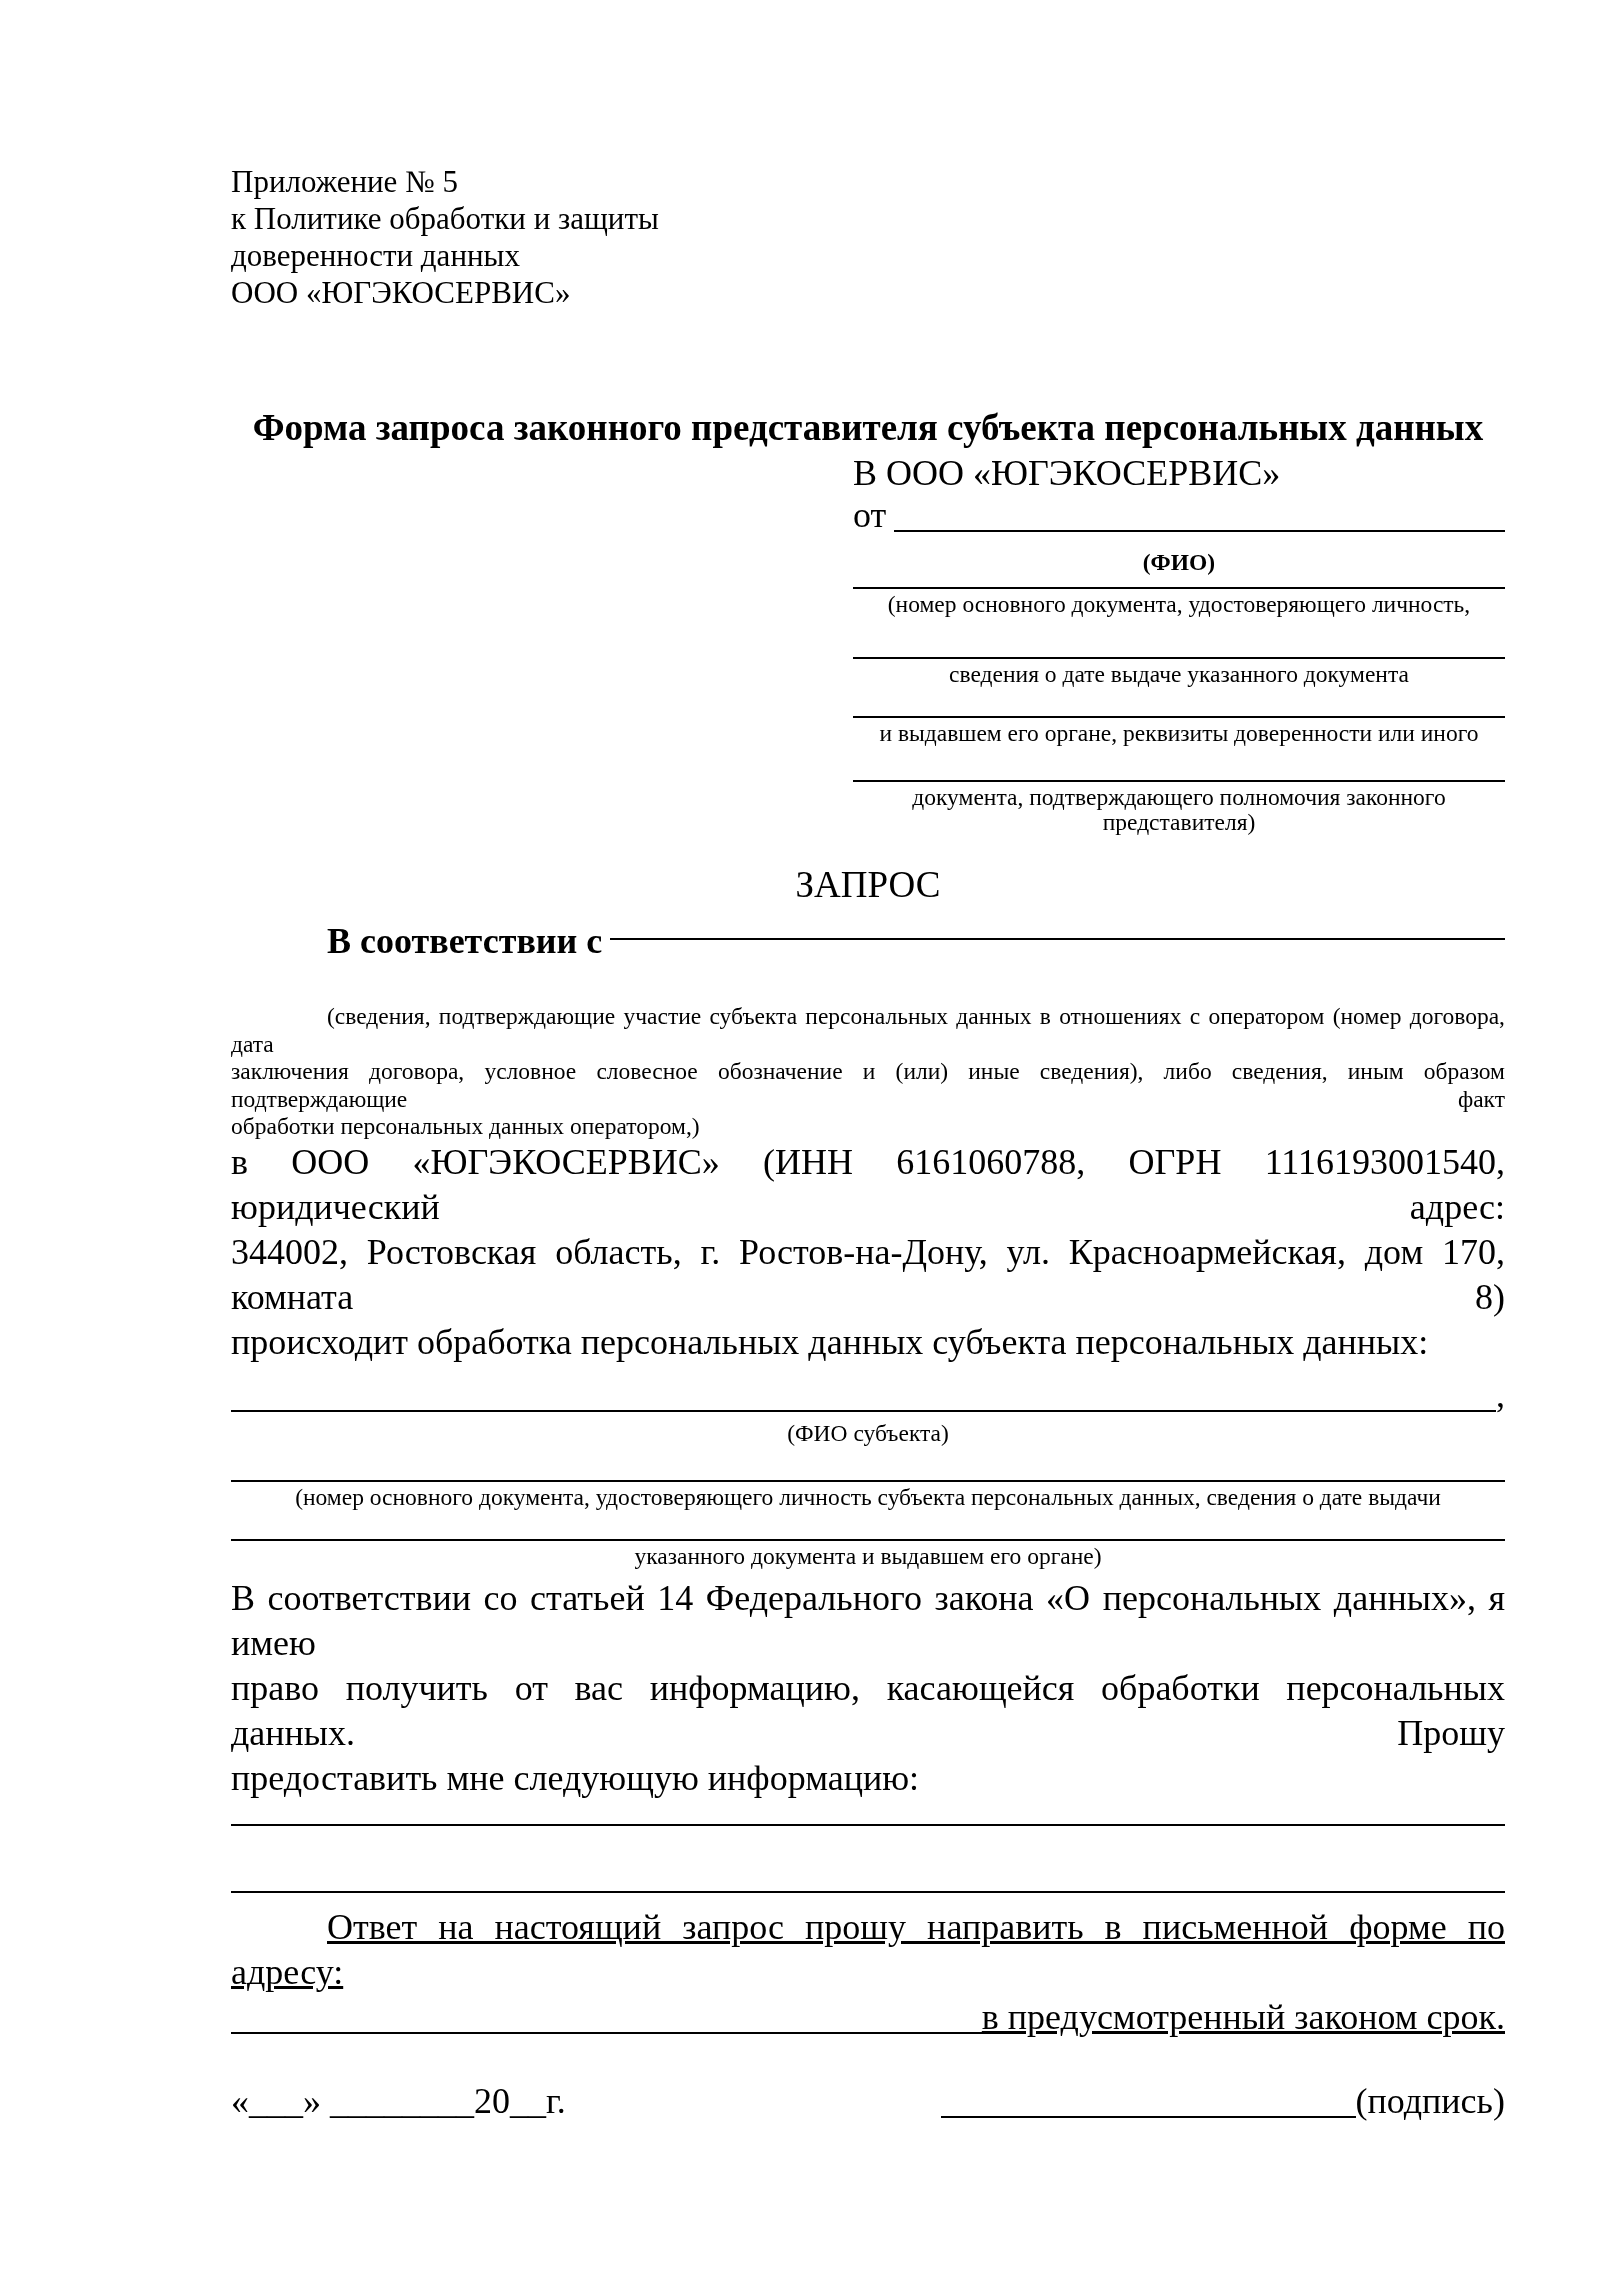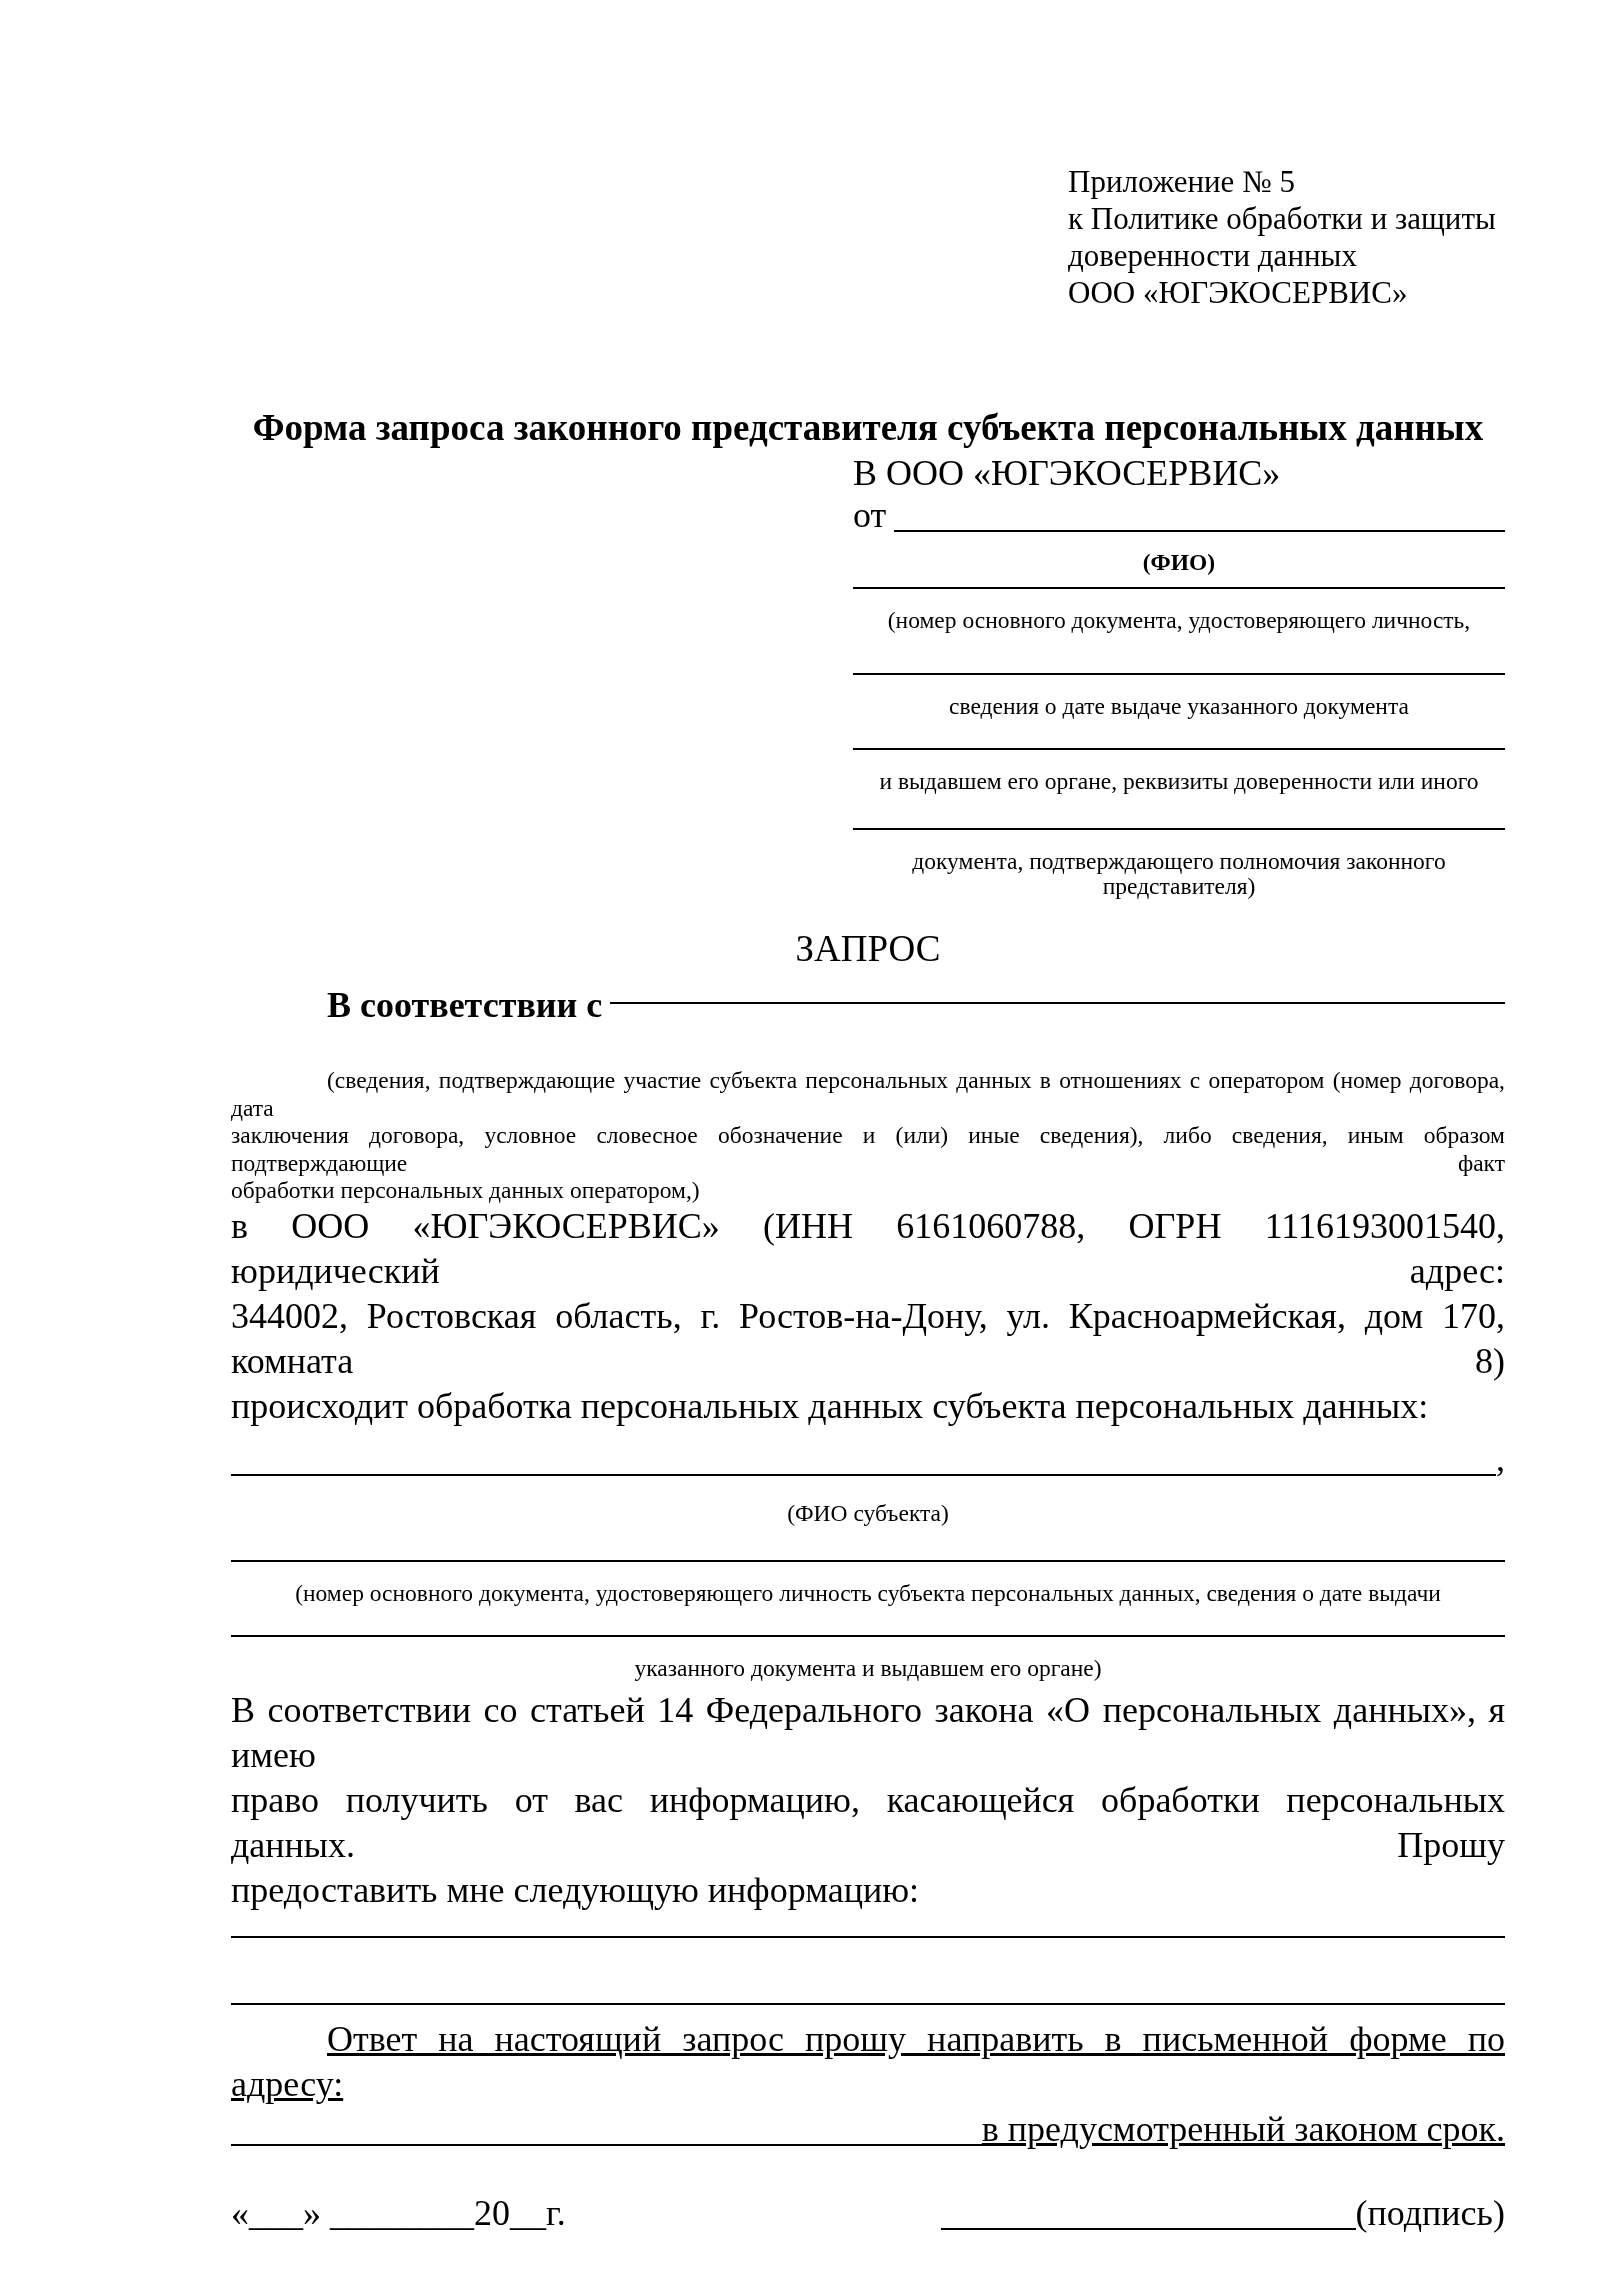--- a/index.html
+++ b/index.html
@@ -16,21 +16,20 @@
     color: #000000;
     font-family: "Liberation Serif", "DejaVu Serif", serif;
     font-size: 36px;
     line-height: 45px;
     padding: 163px 116px 0 231px;
     overflow: hidden;
   }
 
   
   .header-block {
-    margin-left: 837px;
     font-size: 31px;
     line-height: 37px;
     white-space: nowrap;
   }
 
   
   .title {
     margin-top: 94px;
     text-align: center;
     font-weight: bold;
@@ -54,21 +53,21 @@
 
   .cap {
     font-size: 23.5px;
     line-height: 25.5px;
     text-align: center;
   }
 
   .from-row { height: 41px; }
 
   .mt2  { margin-top: 12px; font-weight: bold; }
-  .mt4  { margin-top: 19px; }
+  .mt4  { margin-top: 3px; }
   .mt6  { margin-top: 5.9px; }
   .mt8  { margin-top: 7.8px; }
   .mt12 { margin-top: 11.8px; text-decoration: underline; }
   .mt24 { margin-top: 23.5px; }
   .mt26 { margin-top: 25.5px; }
   .mt30 { margin-top: 29px; }
   .mt34 { margin-top: 33px; }
   .mt40 { margin-top: 39px; }
   .mt66 { margin-top: 65px; }
 

